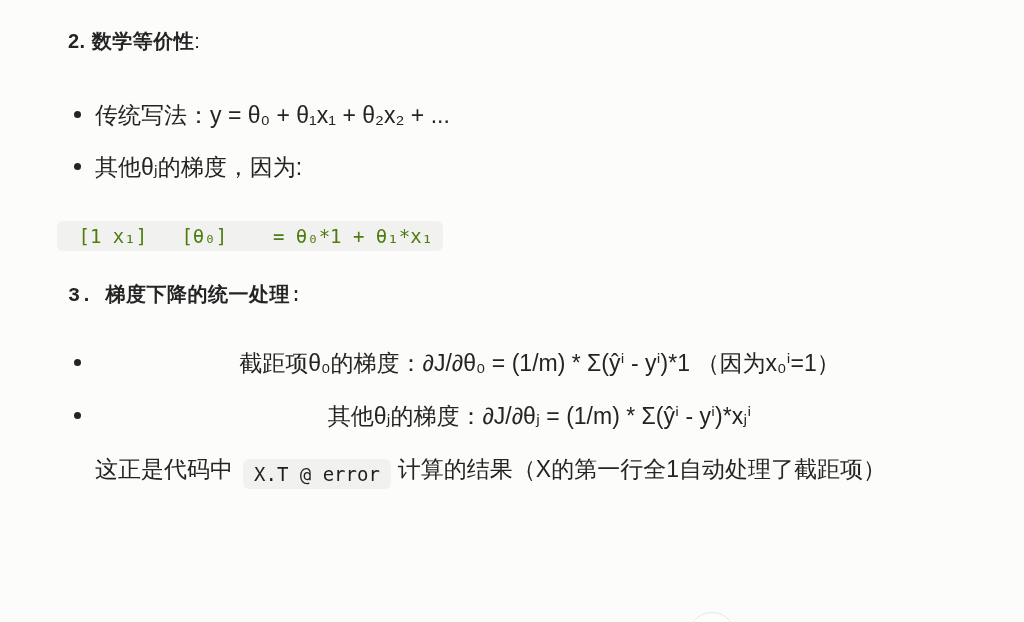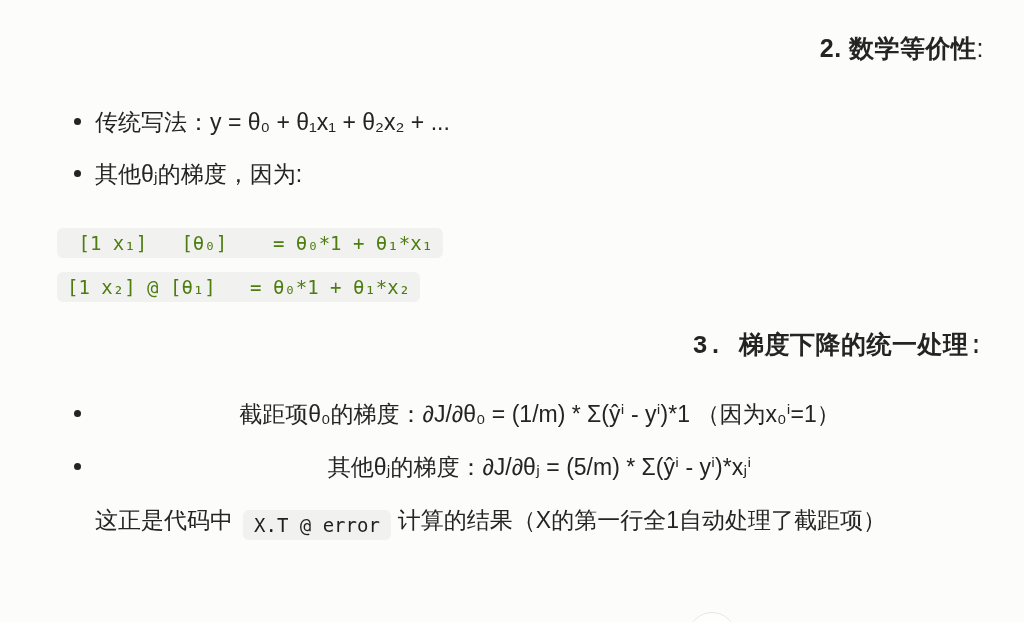--- a/index.html
+++ b/index.html
@@ -14,26 +14,25 @@
     color: #242424;
     font-family: "Liberation Sans", "DejaVu Sans", sans-serif;
     font-size: 23px;
     line-height: 30px;
     position: relative;
   }
   .content {
     padding: 26px 40px 0 57px;
   }
   .md-heading {
-    font-size: 25px;
+    font-size: 20px;
     line-height: 30px;
     font-weight: 700;
-    margin: 7px 0 0 11px;
+    margin: 0 0 0 11px;
     letter-spacing: 0.5px;
-    text-align: right;
   }
   .md-heading .colon { font-weight: 400; }
 
   ul.md-list {
     list-style: none;
     margin: 44px 0 0 0;
     padding: 0;
   }
   ul.md-list.second { margin-top: 37px; }
   ul.md-list li {
@@ -114,33 +113,32 @@
     </li>
     <li>
       <span class="bullet-dot"></span>
     </li>
   </ul>
 
   <div class="continuation">其他θⱼ的梯度，因为:</div>
 
   <div class="code-group">
     <div class="code-line"> [1 x₁]   [θ₀]    = θ₀*1 + θ₁*x₁</div>
-    <div class="code-line">[1 x₂] @ [θ₁]   = θ₀*1 + θ₁*x₂</div>
   </div>
 
   <div class="md-heading gd-heading"><span>3. 梯度下降的统一处理</span><span class="colon">:</span></div>
 
   <ul class="md-list second">
     <li>
       <span class="bullet-dot"></span>
       <span>截距项θ₀的梯度：∂J/∂θ₀ = (1/m) * Σ(ŷⁱ - yⁱ)*1 （因为x₀ⁱ=1）</span>
     </li>
     <li>
       <span class="bullet-dot"></span>
-      <span>其他θⱼ的梯度：∂J/∂θⱼ = (5/m) * Σ(ŷⁱ - yⁱ)*xⱼⁱ</span>
+      <span>其他θⱼ的梯度：∂J/∂θⱼ = (1/m) * Σ(ŷⁱ - yⁱ)*xⱼⁱ</span>
     </li>
   </ul>
 
   <div class="continuation-b"><span>这正是代码中</span><span class="inline-code">X.T @ error</span><span>计算的结果（X的第一行全1自动处理了截距项）</span></div>
 
 </div>
 
 <div class="scroll-btn">
   <span>⌄</span>
 </div>

